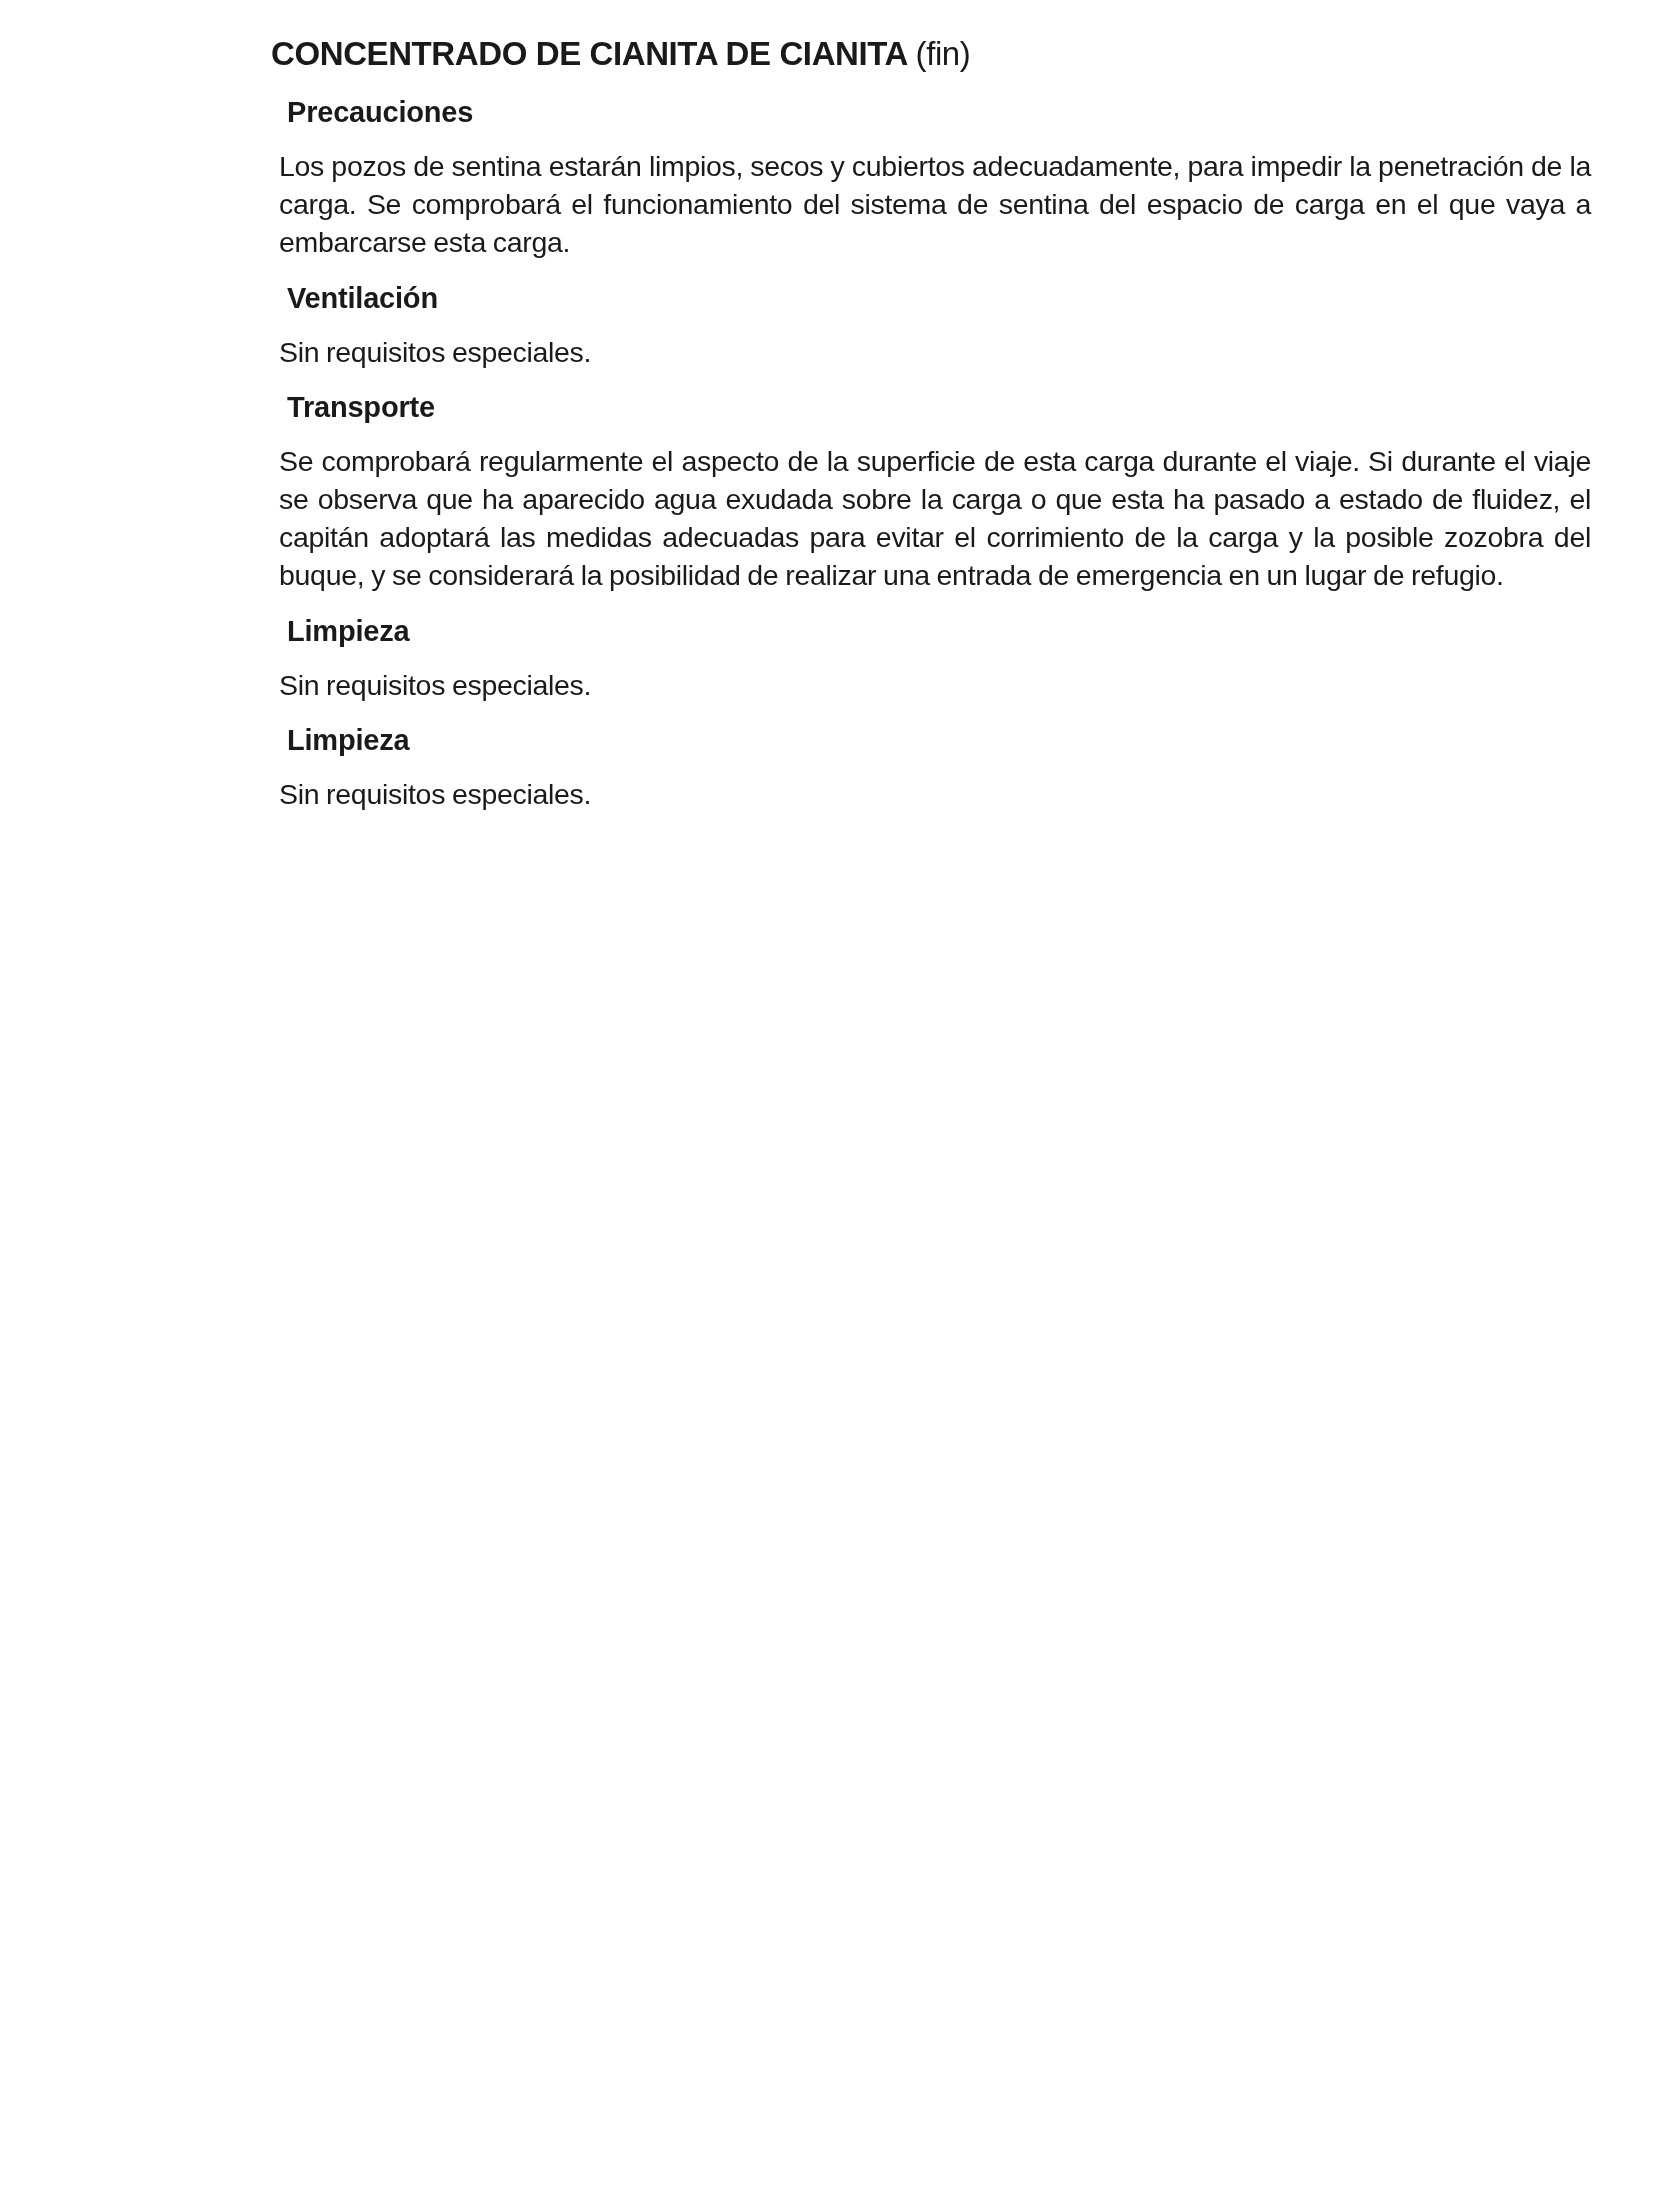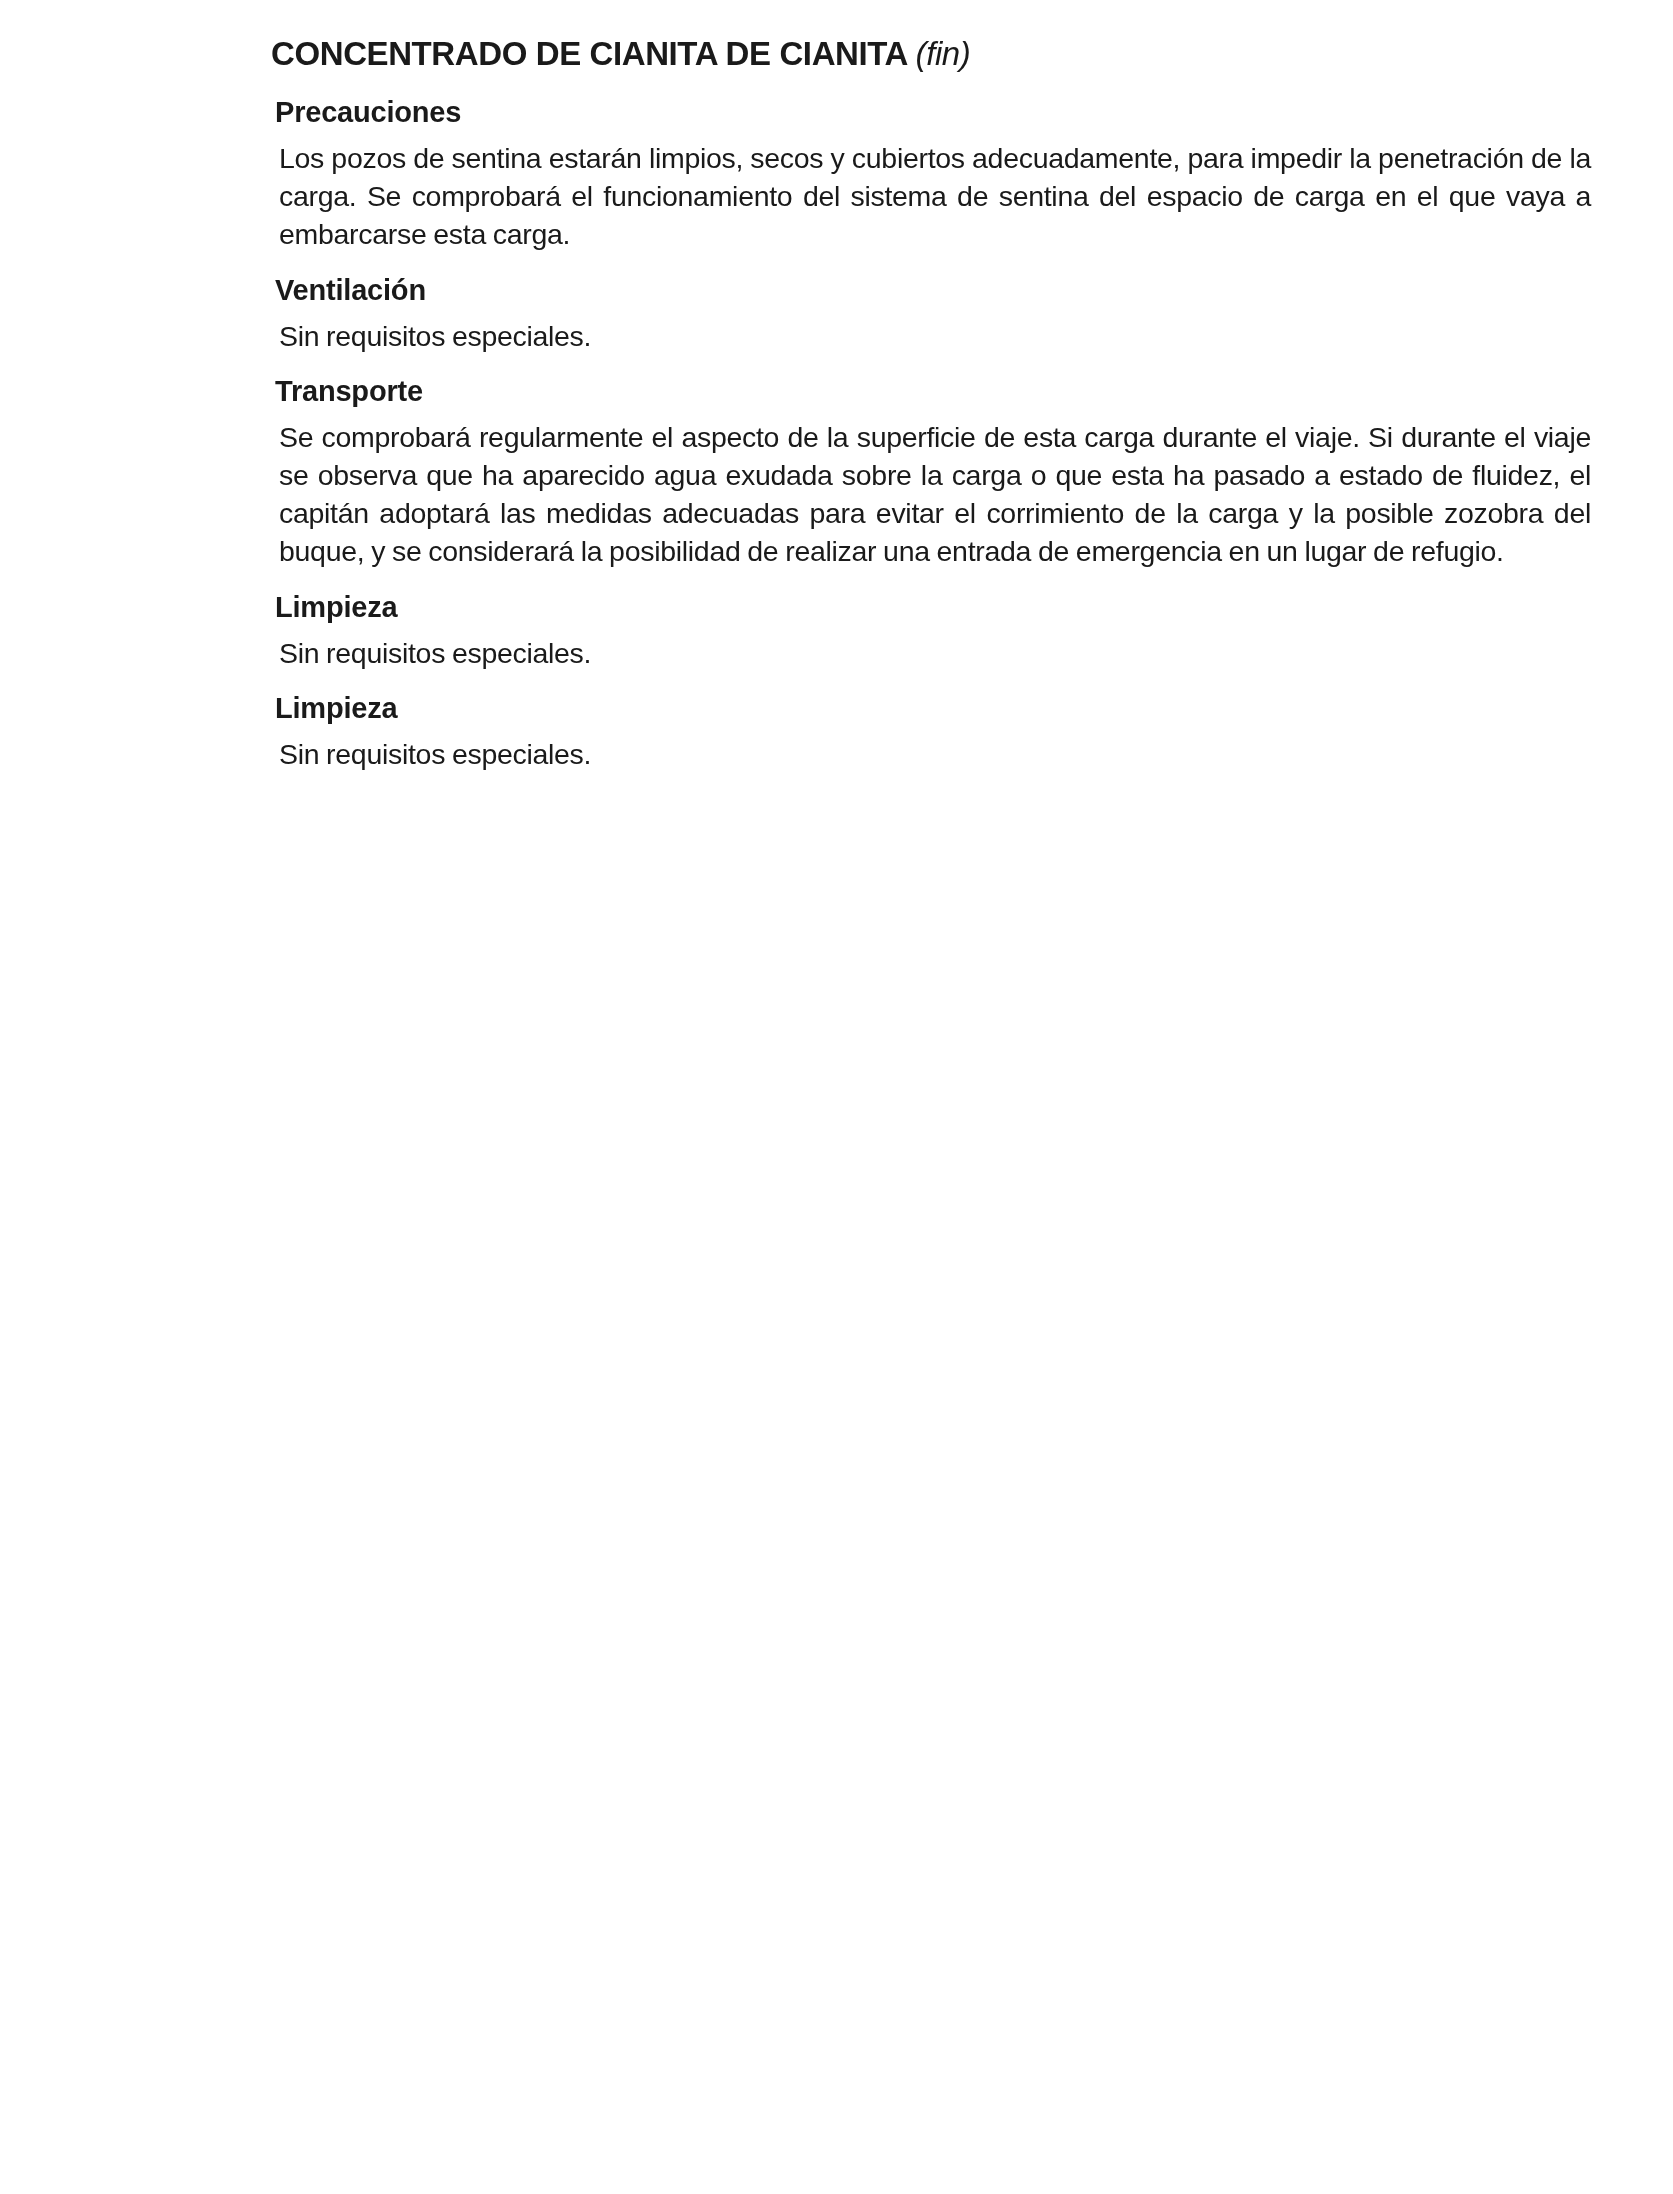--- a/index.html
+++ b/index.html
@@ -24,30 +24,29 @@
     .doc-title {
       font-size: 33px;
       font-weight: bold;
       letter-spacing: -0.4px;
       line-height: 44px;
       margin: 0 0 17.4px 0;
       white-space: nowrap;
     }
     .doc-title .suffix {
       font-weight: normal;
-      font-style: italic;
     }
     .section {
       margin-bottom: 17.4px;
     }
     .section-heading {
       font-size: 29px;
       font-weight: bold;
       line-height: 38px;
-      margin: 4px;
+      margin: 16px;
       letter-spacing: -0.2px;
     }
     .section-body {
       font-size: 28.5px;
       line-height: 38px;
       margin: 8px;
       text-align: justify;
       letter-spacing: -0.3px;
       word-spacing: -0.8px;
     }

